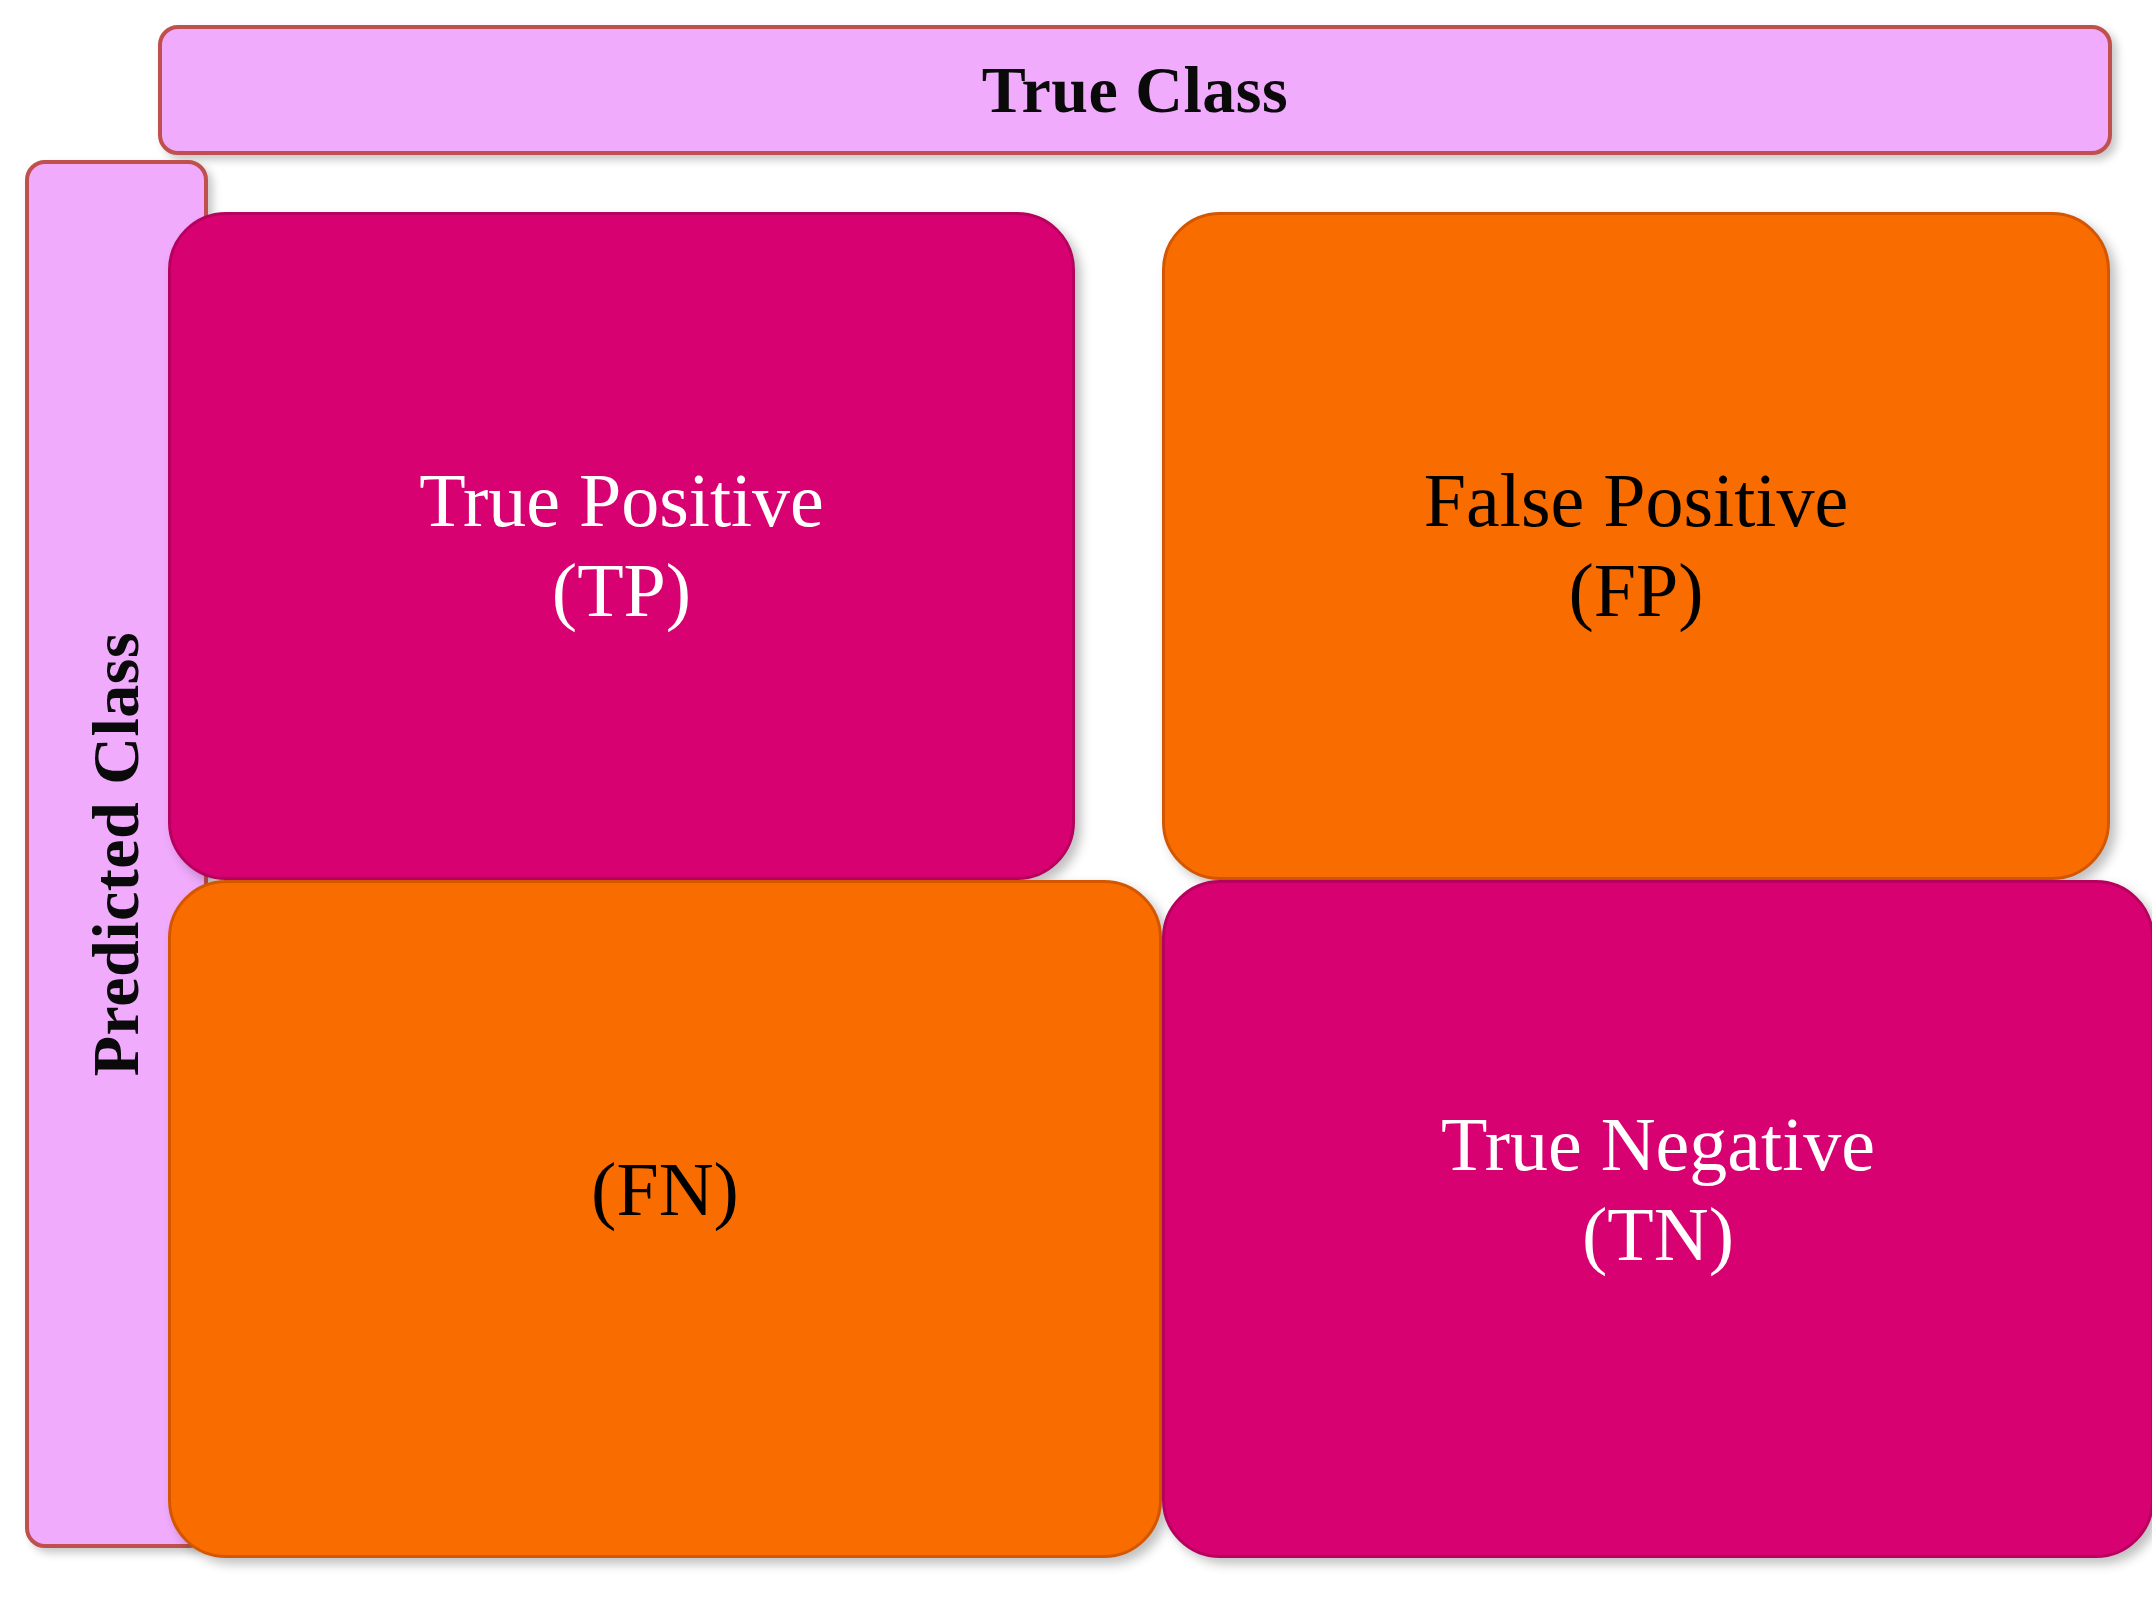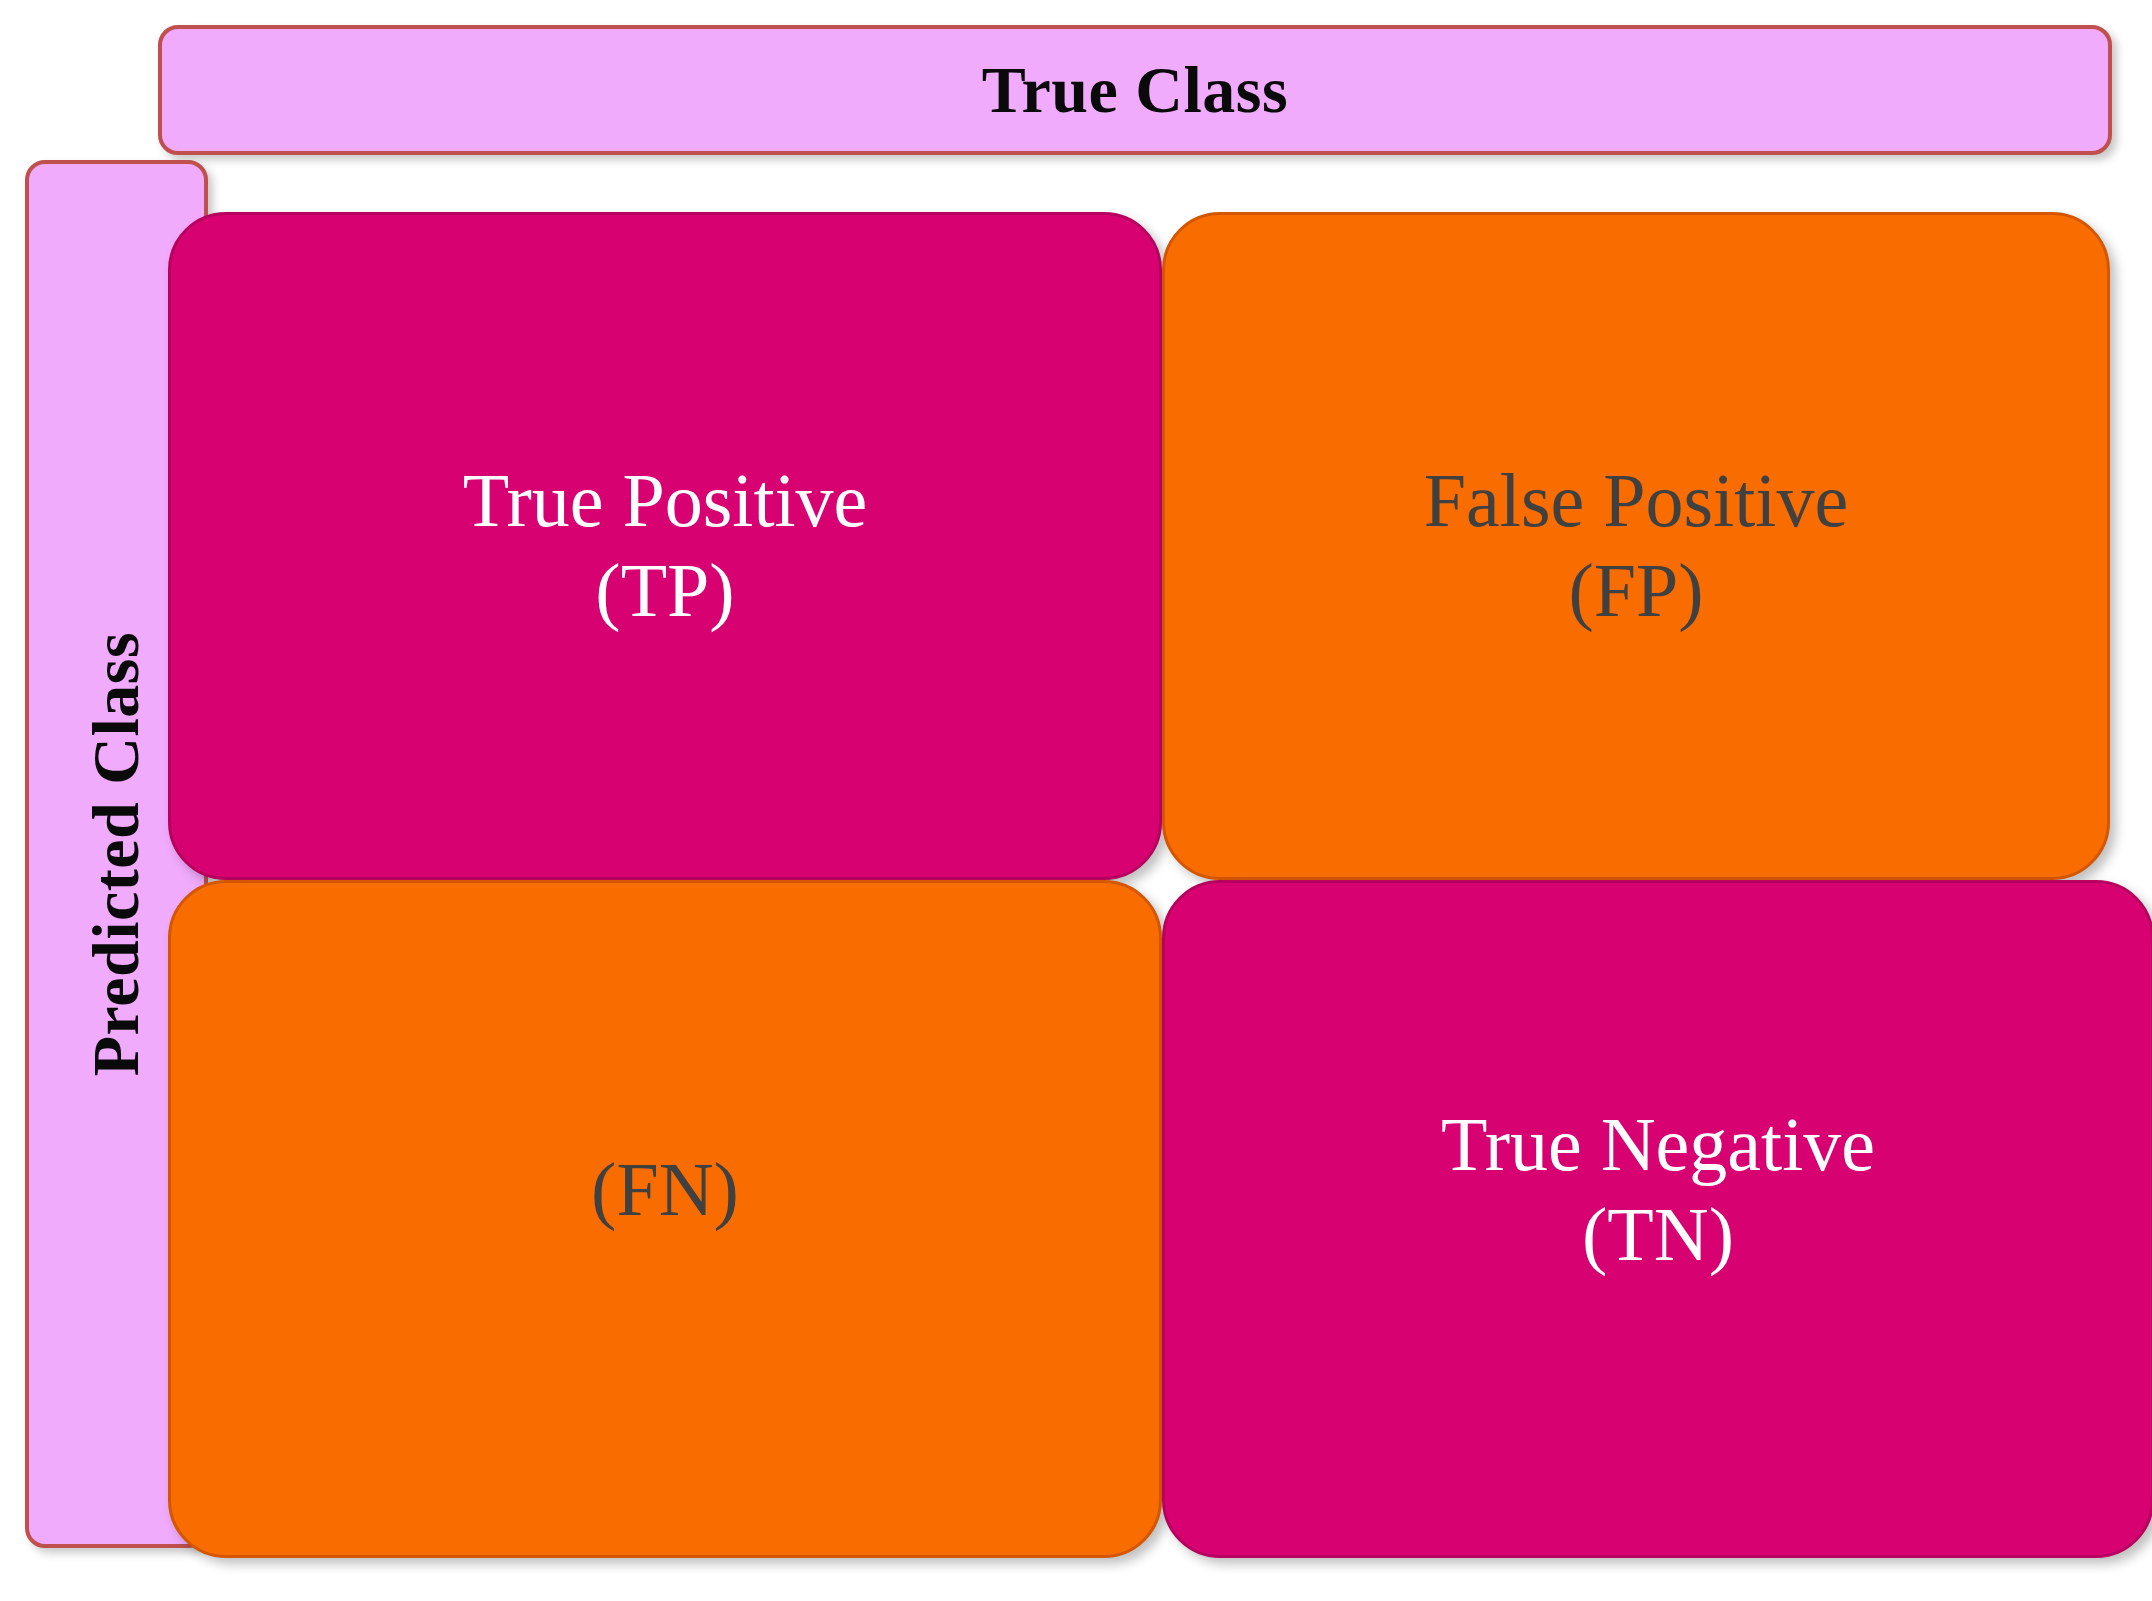--- a/index.html
+++ b/index.html
@@ -83,35 +83,35 @@
   }
 
   .cell .cell-line {
     font-family: "Liberation Serif", "DejaVu Serif", serif;
     font-size: 76px;
     line-height: 1.18;
     white-space: nowrap;
   }
 
   
-  #cell-tp { left: 0px;   top: 52px;  width: 994px;  height: 668px; }
+  #cell-tp { left: 0px;   top: 52px;  width: 907px;  height: 668px; }
   #cell-fp { left: 994px; top: 52px;  width: 948px;  height: 668px; }
   #cell-fn { left: 0px;   top: 720px; width: 994px;  height: 678px; }
   #cell-tn { left: 994px; top: 720px; width: 992px;  height: 678px; }
 
   .cell-magenta {
     background: #d80172;
     border: 3px solid #b8005f;
     color: #ffffff;
   }
 
   .cell-orange {
     background: #f96d00;
     border: 3px solid #d45600;
-    color: #404040;
+    color: #000000;
   }
 
   
   .cell-text {
     display: flex;
     flex-direction: column;
     align-items: center;
   }
   #cell-fn .cell-text,
   #cell-tn .cell-text {

